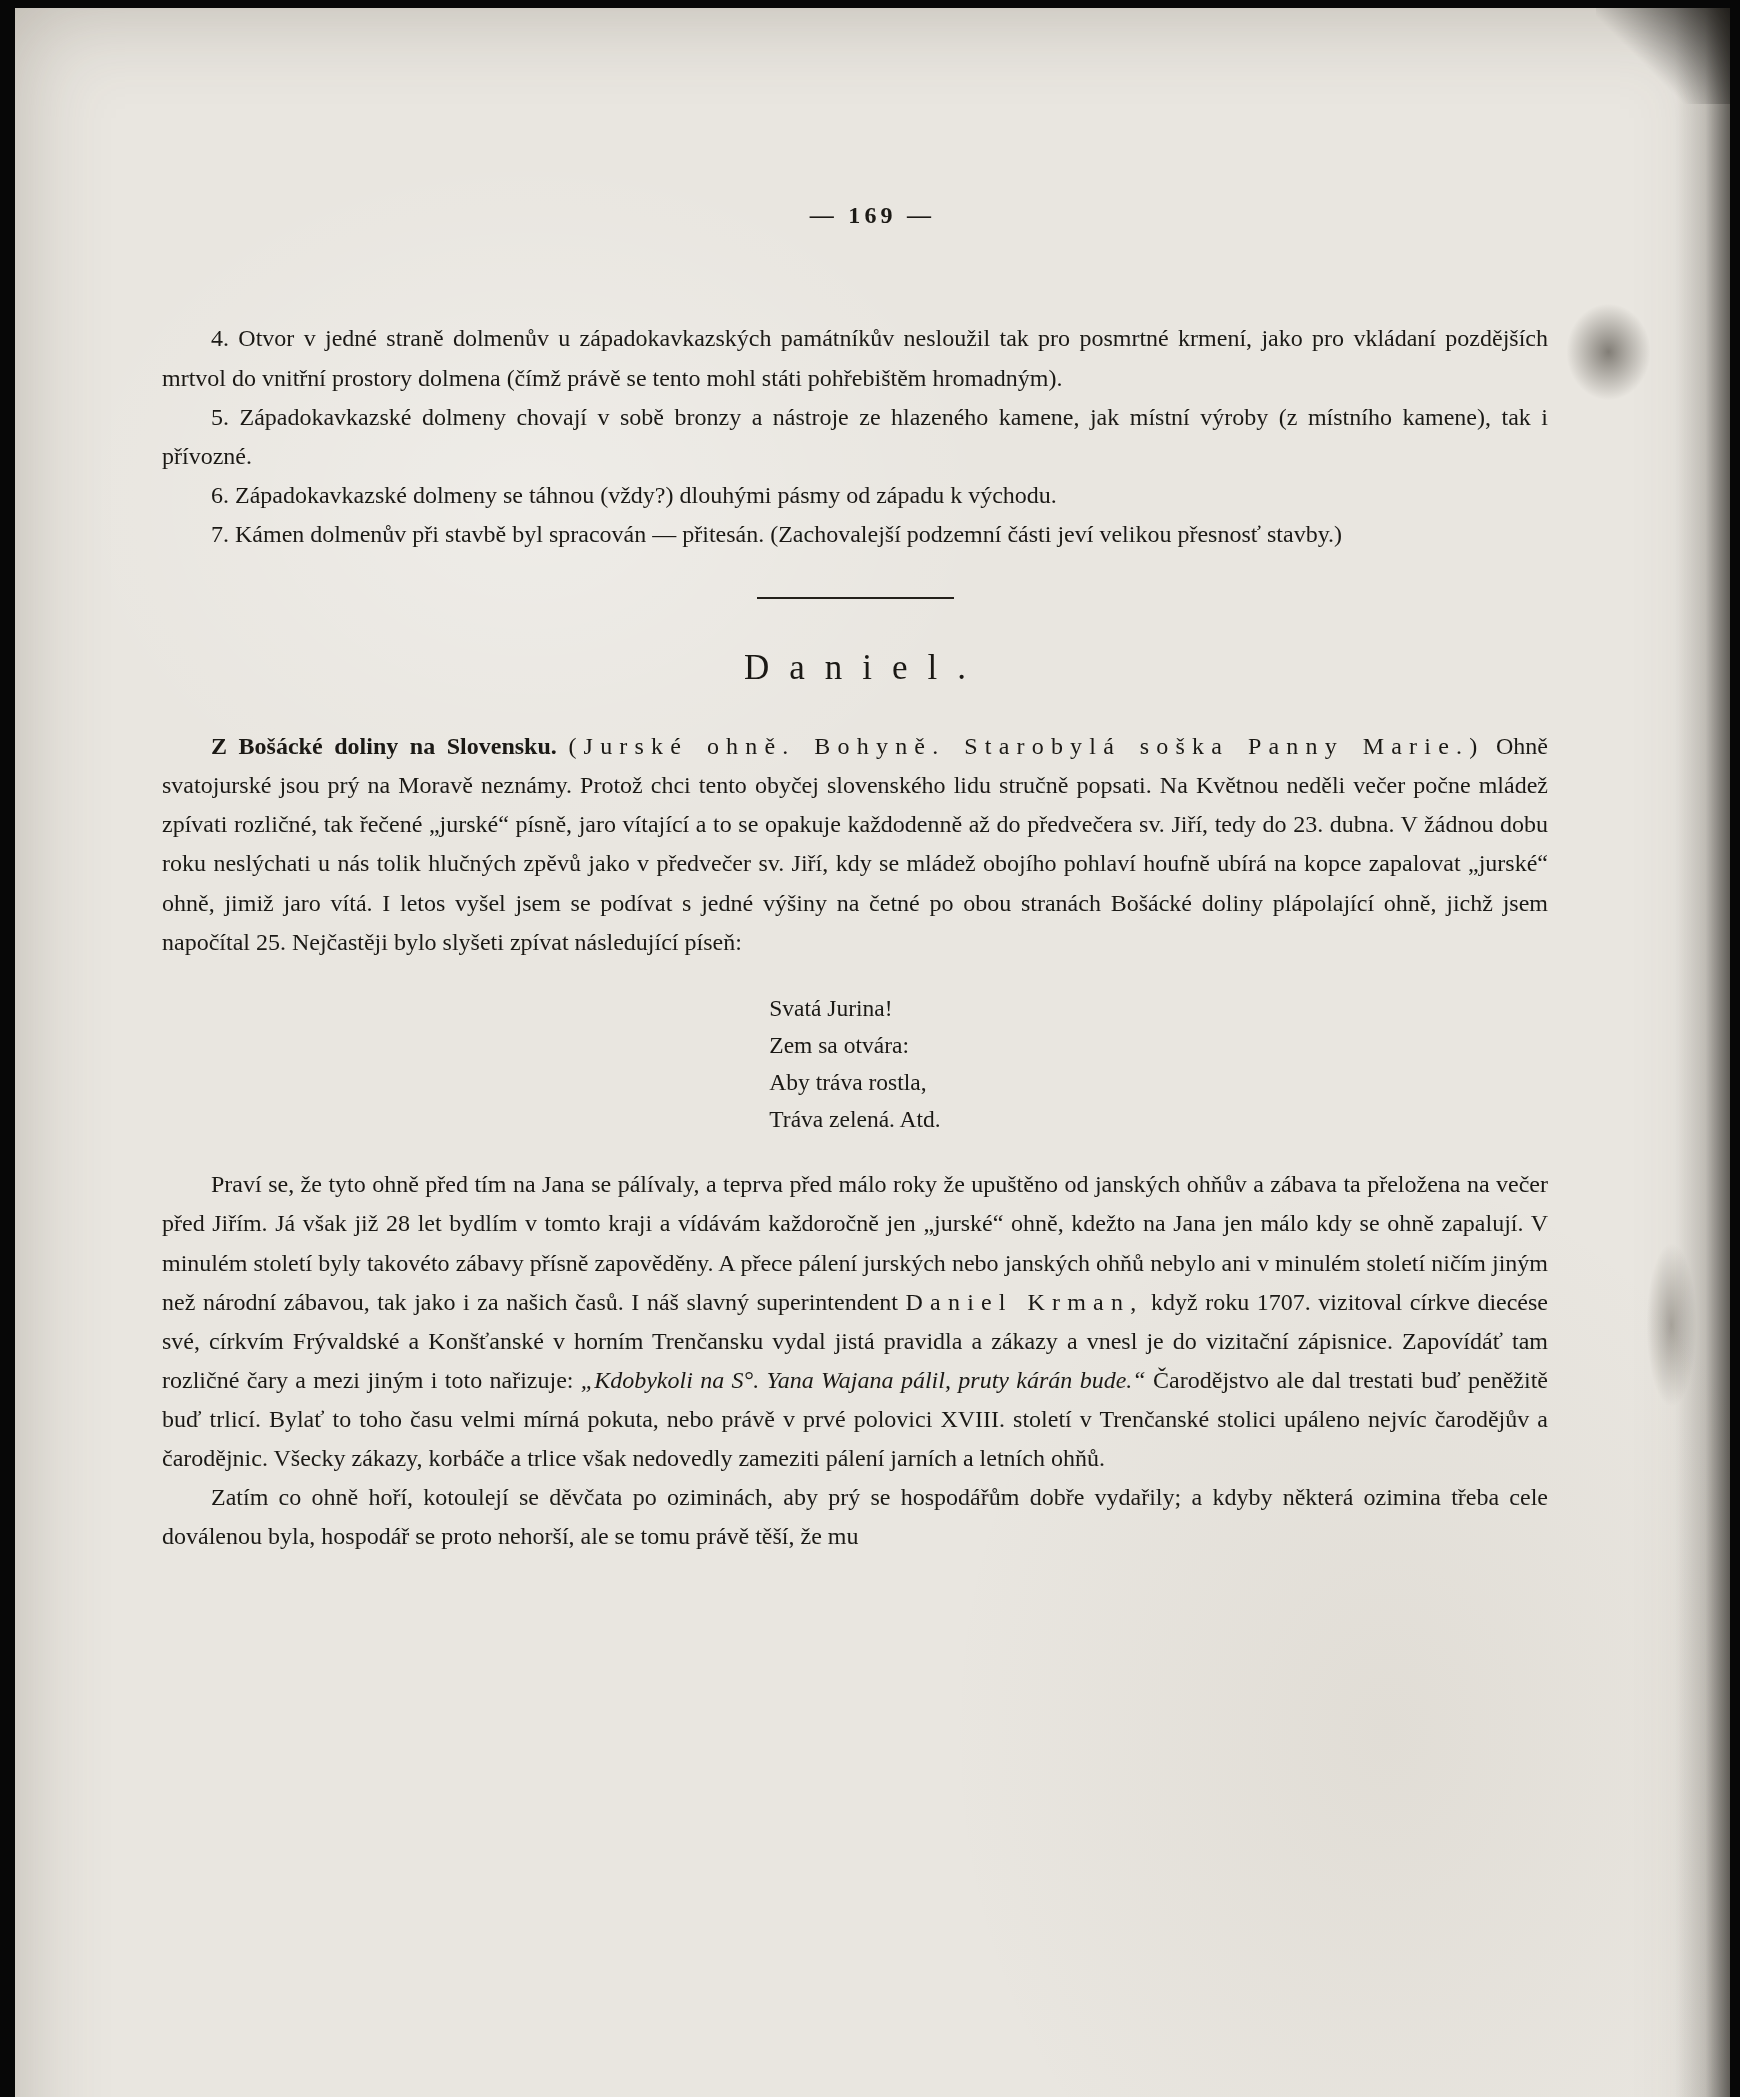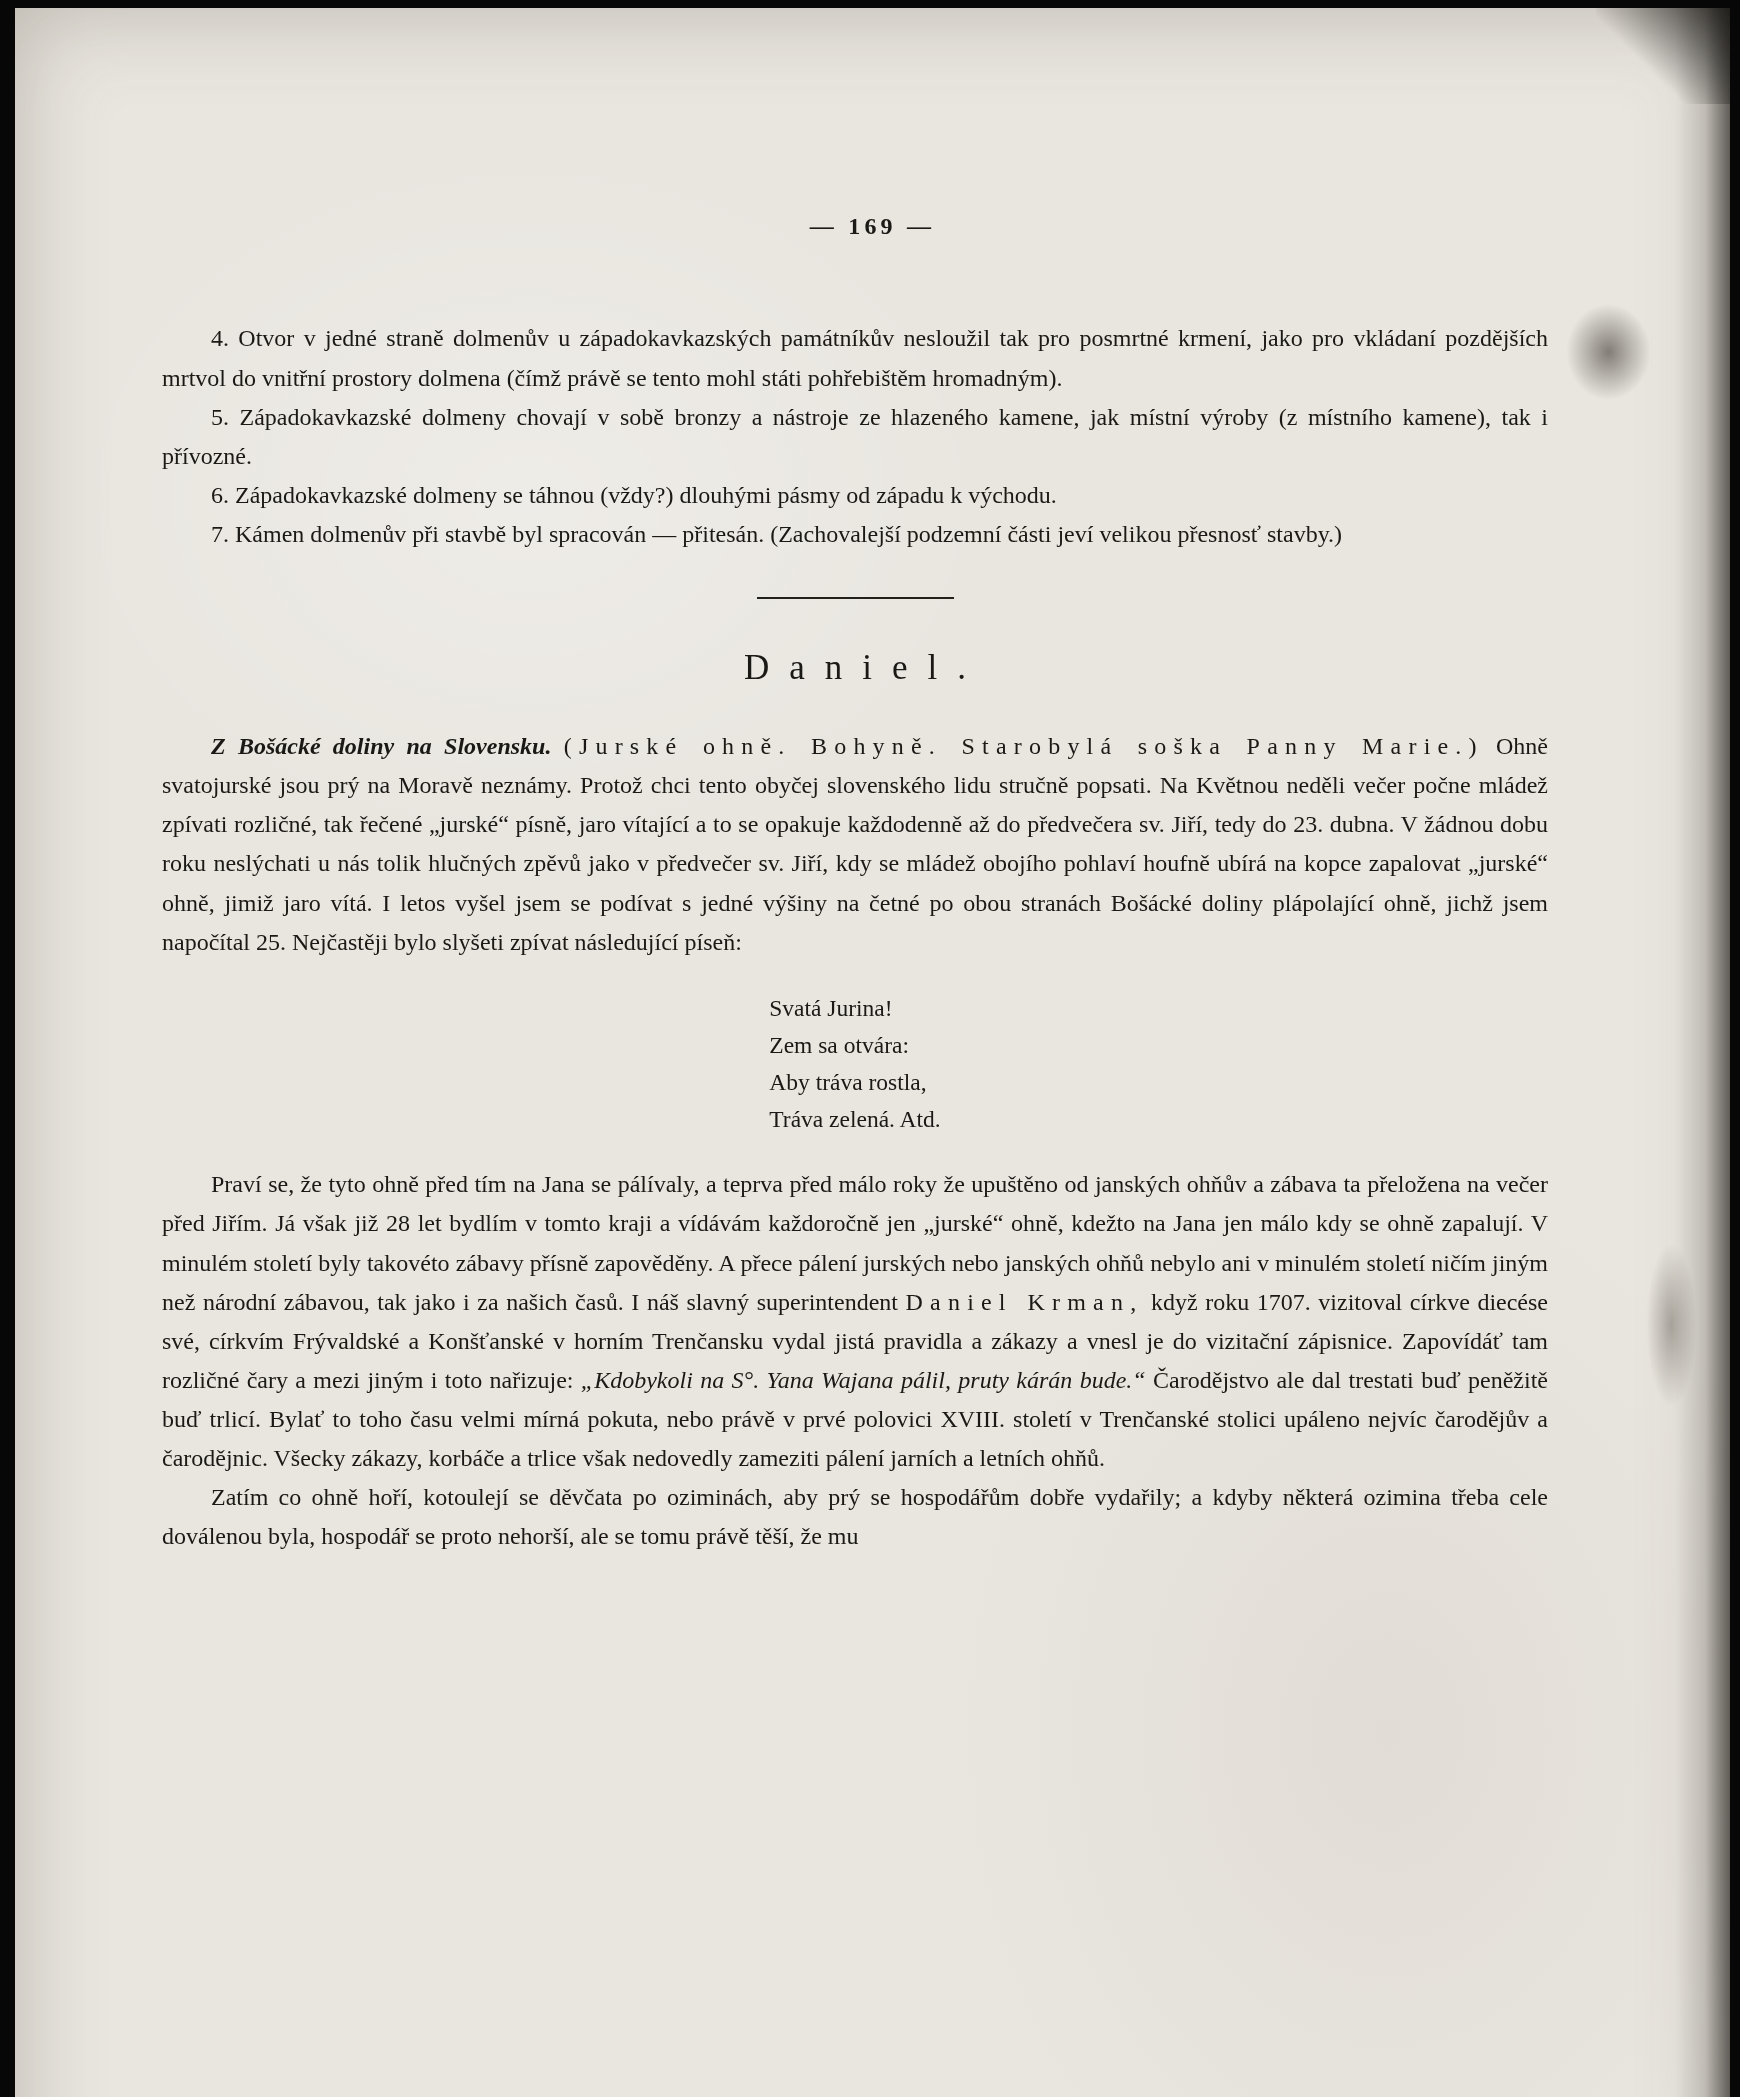--- a/index.html
+++ b/index.html
@@ -30,21 +30,21 @@
   }
   .page::after {
     content: "";
     position: absolute;
     inset: 0;
     box-shadow: inset 0 0 92px rgba(80,70,52,0.30);
     pointer-events: none;
   }
   .page-number {
     position: absolute;
-    top: 205px;
+    top: 194px;
     left: 0;
     width: 100%;
     text-align: center;
     font-size: 24px;
     font-weight: bold;
     letter-spacing: 4.2px;
     color: #1c1a16;
   }
   .content {
     position: absolute;
@@ -54,21 +54,21 @@
     color: #1b1915;
   }
   .para {
     margin: 0;
     font-size: 24px;
     line-height: 1.63;
     text-align: justify;
     text-indent: 49px;
     color: #1b1915;
   }
-  .bold { font-weight: bold; font-style: italic; }
+  .bold { font-weight: bold; }
   .spaced { letter-spacing: 0.30em; }
   .italic { font-style: italic; }
   .divider {
     width: 197px;
     height: 2.1px;
     background: #23201a;
     margin: 43px auto 0 auto;
   }
   .section-title {
     margin: 49px 0 39px 0;

